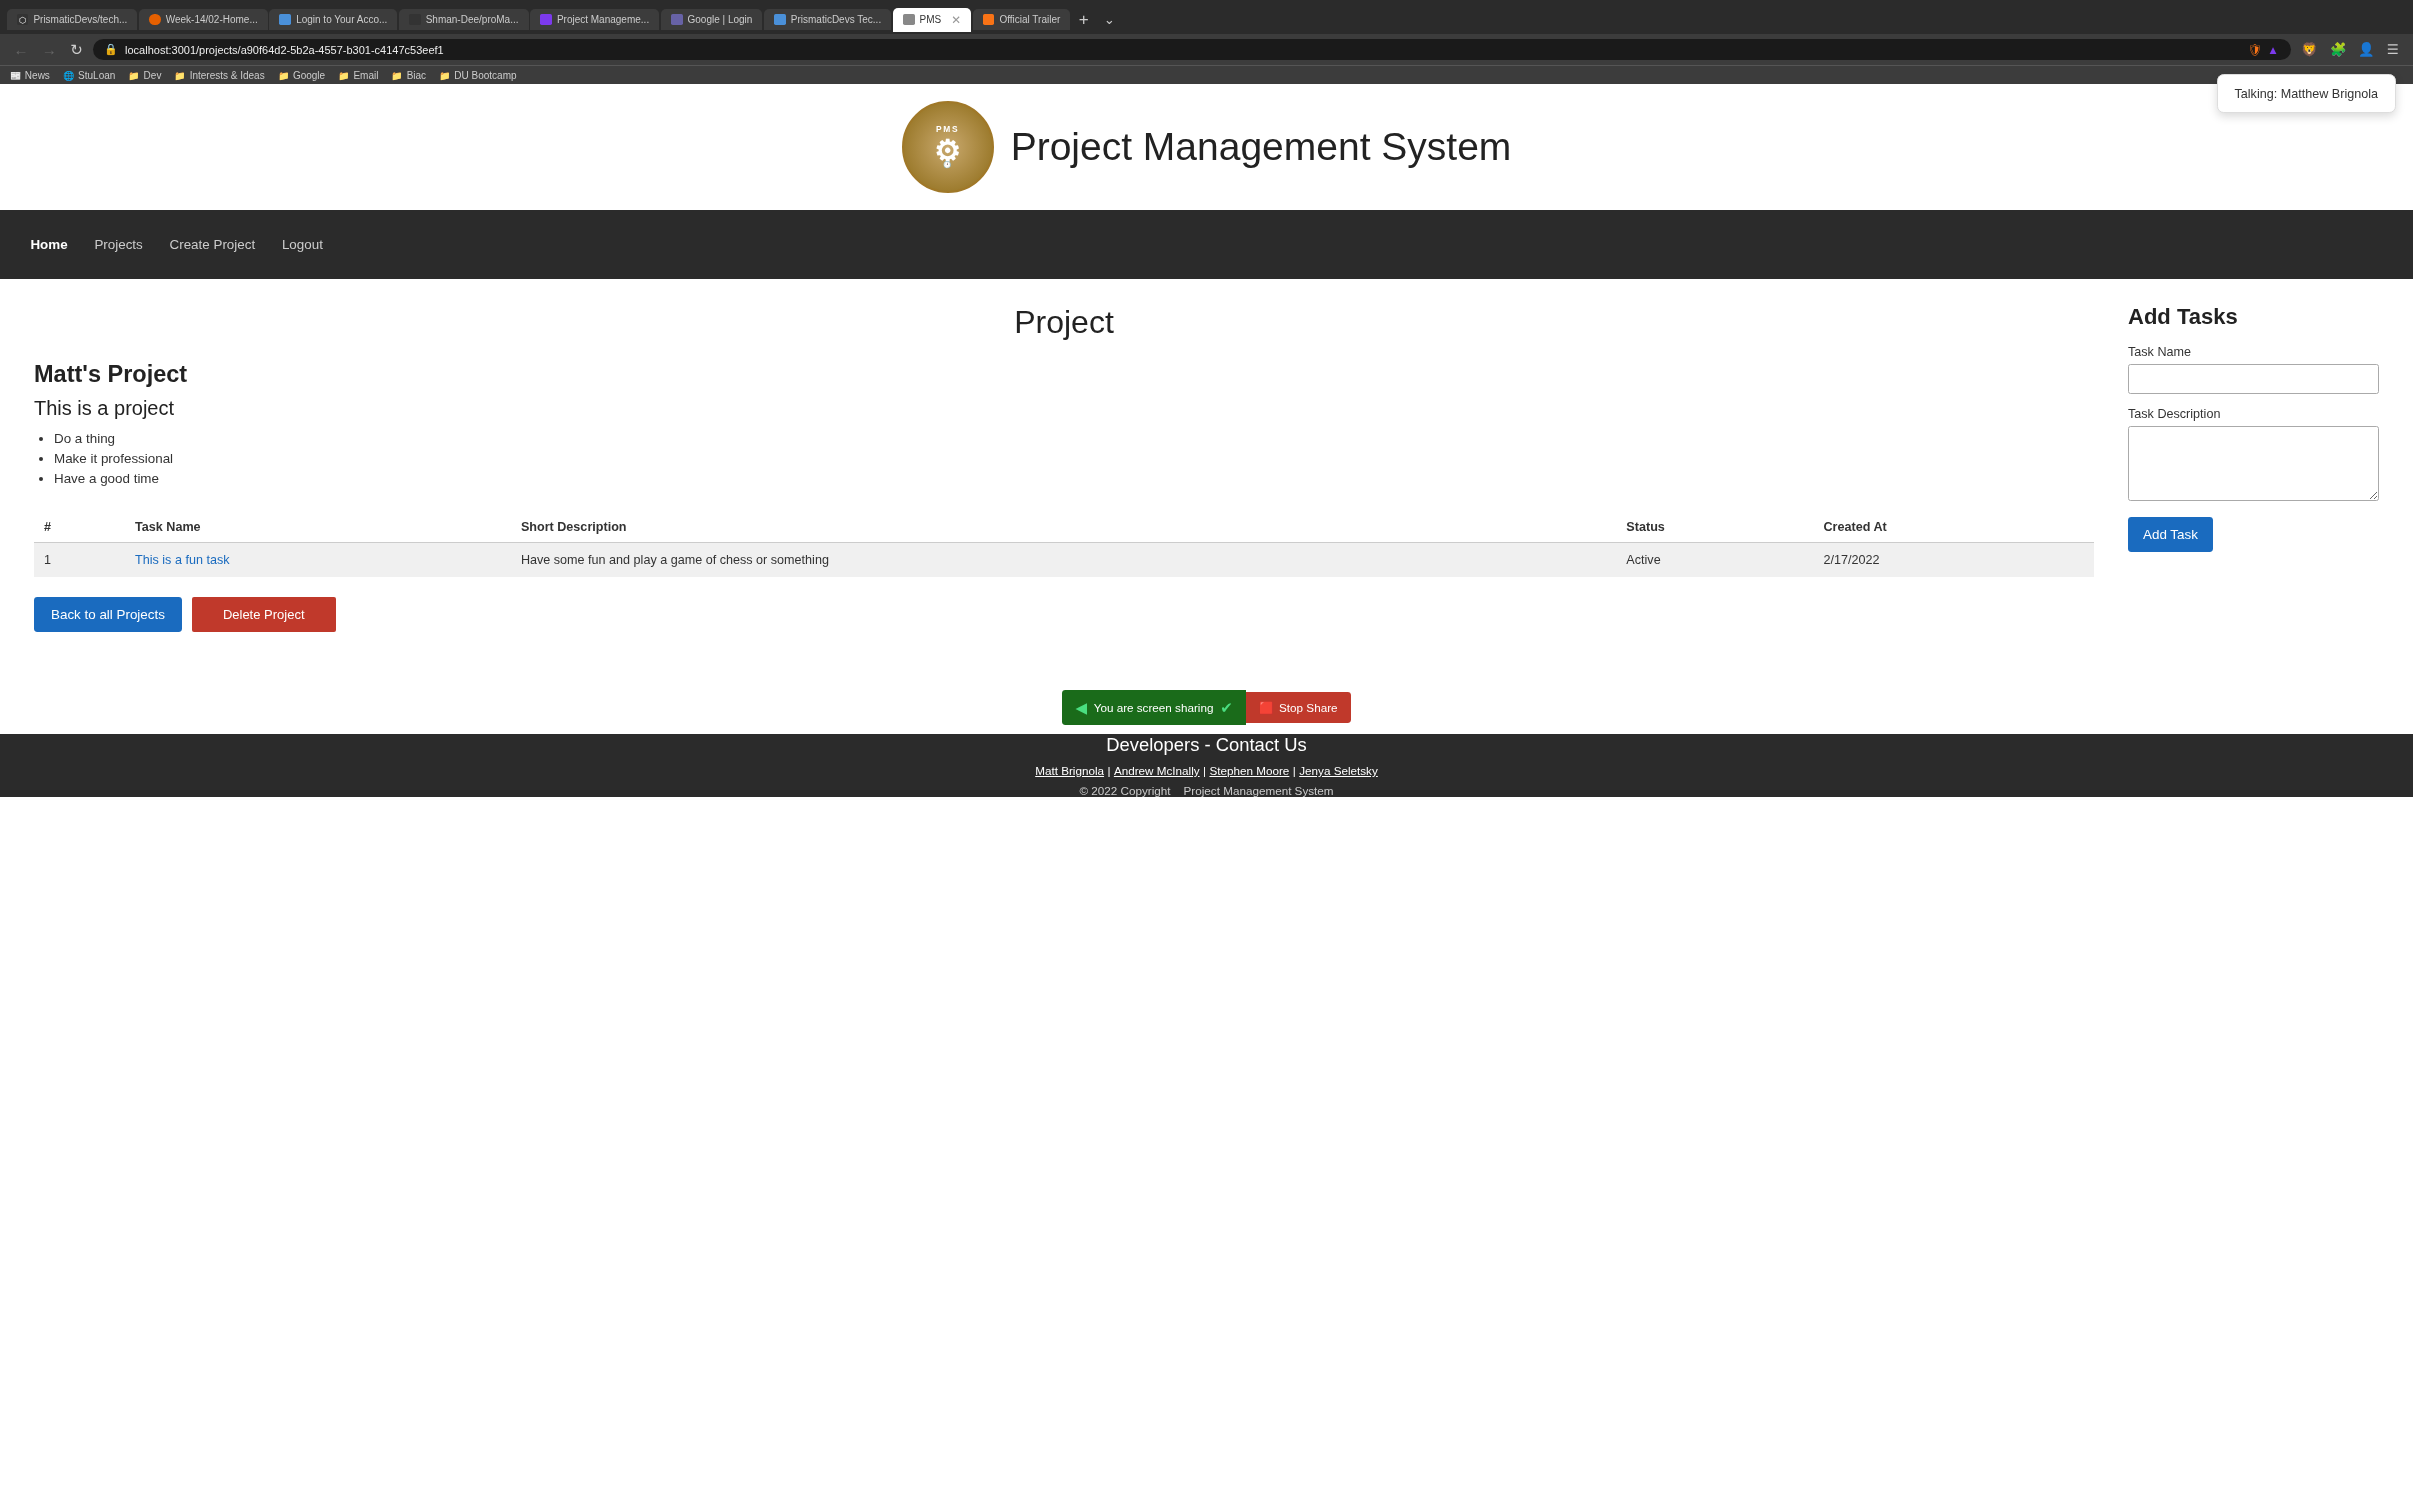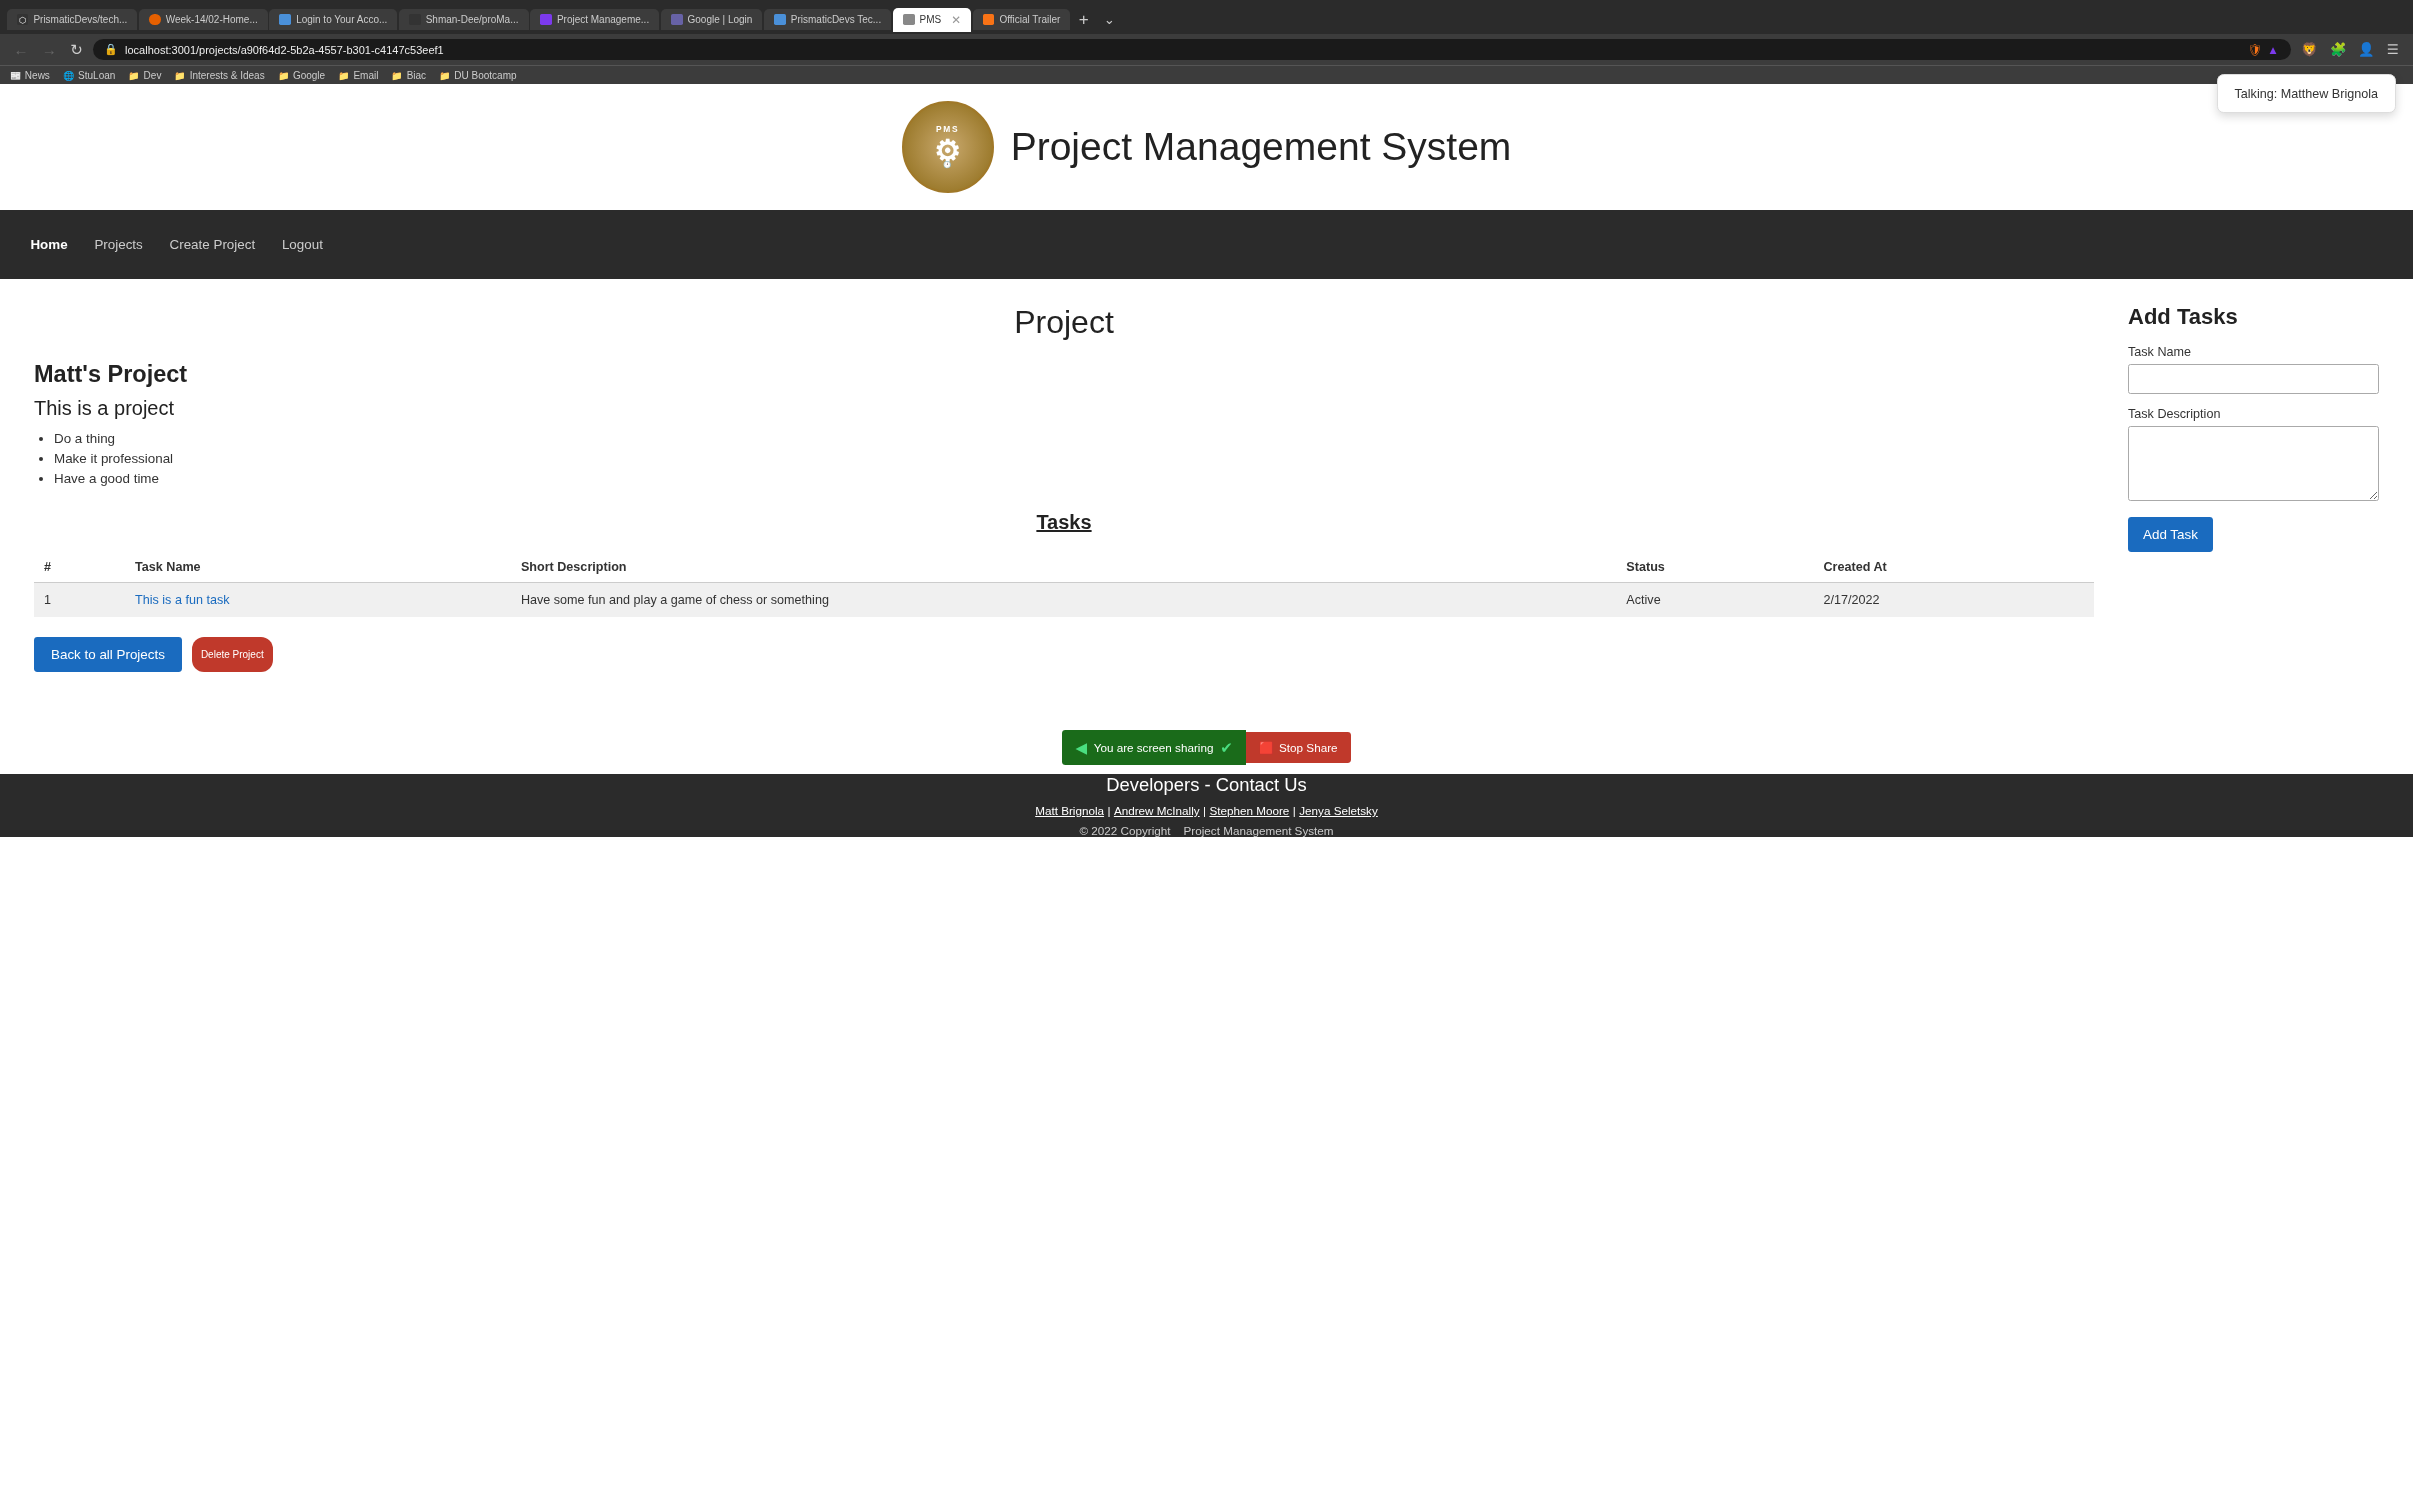--- a/index.html
+++ b/index.html
@@ -58,21 +58,21 @@
     .tasks-heading { font-size: 20px; text-decoration: underline; text-align: center; margin-bottom: 17px; color: #222; }
 
     .tasks-table { width: 100%; border-collapse: collapse; margin-bottom: 20px; }
     .tasks-table th { padding: 8.4px 10px; text-align: left; font-size: 12.6px; color: #333; border-bottom: 1.7px solid #ccc; }
     .tasks-table td { padding: 10px; font-size: 12.6px; color: #333; }
     .tasks-table tr.task-row { background: #f0f0f0; }
     .task-link { color: #1a6bbf; text-decoration: none; cursor: pointer; }
 
     .action-buttons { display: flex; gap: 10px; margin-bottom: 25px; }
     .btn-back { background: #1a6bbf; color: #fff; border: none; padding: 10px 17px; font-size: 13.4px; border-radius: 3.4px; cursor: pointer; }
-    .btn-delete { background: #c0392b; color: #fff; border: none; padding: 10px 9px; font-size: 10px; border-radius: 12px; cursor: pointer; }
+    .btn-delete { background: #c0392b; color: #fff; border: none; padding: 10px 31px; font-size: 13px; border-radius: 2px; cursor: pointer; }
 
     
     .add-tasks-section { width: 251px; flex-shrink: 0; }
     .add-tasks-title { font-size: 22px; font-weight: bold; color: #222; margin-bottom: 15px; }
     .form-label { font-size: 12.6px; color: #333; margin-bottom: 5px; display: block; }
     .form-input { width: 100%; border: 0.8px solid #aaa; border-radius: 2.5px; padding: 6.7px 8.4px; font-size: 12.6px; margin-bottom: 13.4px; }
     .form-textarea { width: 100%; border: 0.8px solid #aaa; border-radius: 2.5px; padding: 6.7px 8.4px; font-size: 12.6px; margin-bottom: 13.4px; height: 75px; resize: vertical; }
     .btn-add-task { background: #1a6bbf; color: #fff; border: none; padding: 10px 15px; font-size: 13.4px; border-radius: 3.4px; cursor: pointer; }
 
     
@@ -225,21 +225,20 @@
 
       <div class="project-name">Matt's Project</div>
       <div class="project-description">This is a project</div>
 
       <ul class="project-list">
         <li>Do a thing</li>
         <li>Make it professional</li>
         <li>Have a good time</li>
       </ul>
 
-      <h3 class="tasks-heading">Tasks</h3>
 
       <table class="tasks-table">
         <thead>
           <tr>
             <th>#</th>
             <th>Task Name</th>
             <th>Short Description</th>
             <th>Status</th>
             <th>Created At</th>
           </tr>

